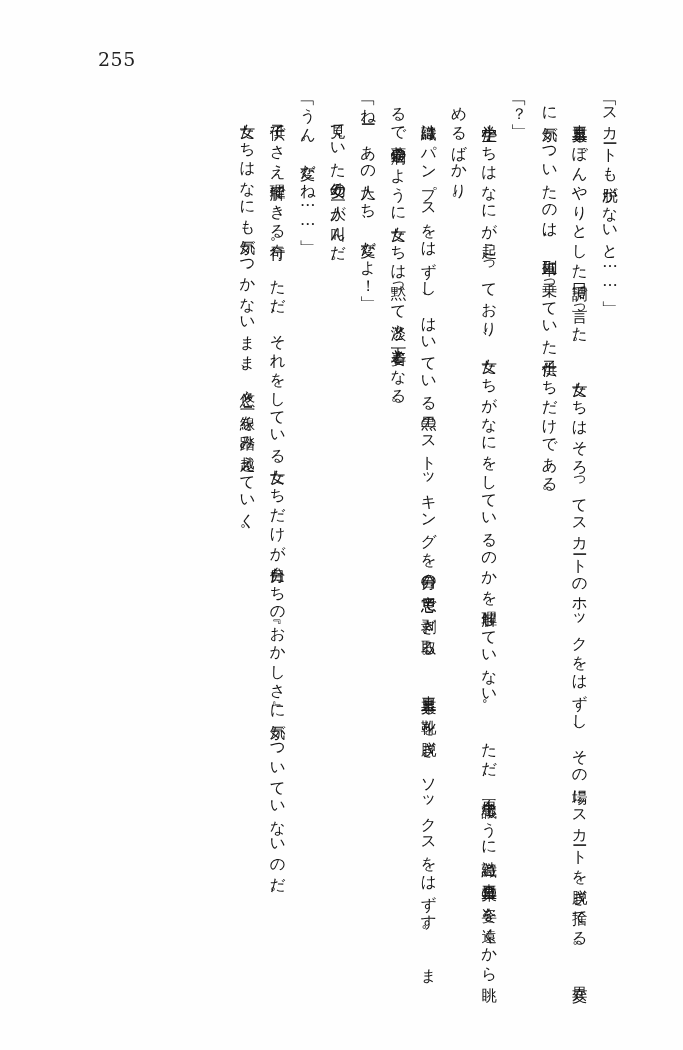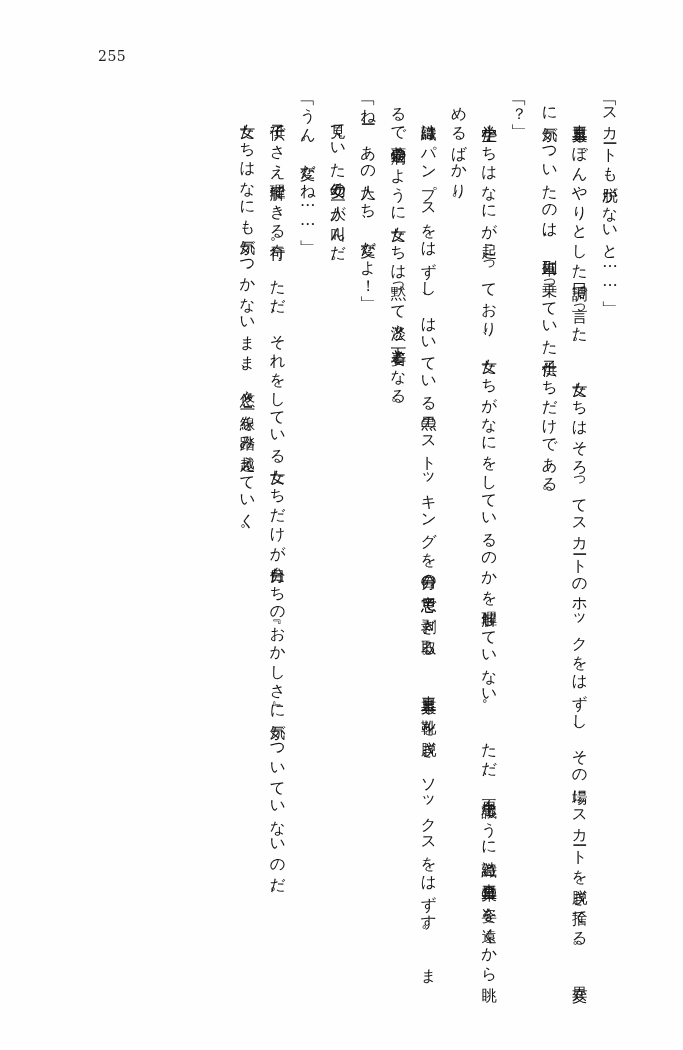--- a/index.html
+++ b/index.html
@@ -19,21 +19,21 @@
     position: relative;
     width: 683px;
     height: 1050px;
     background: #fefefe;
   }
 
   #page-number {
     position: absolute;
     top: 48px;
     left: 98px;
-    font-size: 14px;
+    font-size: 19px;
     letter-spacing: 0.5px;
     color: #222;
     font-family: "DejaVu Serif", "Liberation Serif", serif;
   }
 
   
   #body-text {
     position: absolute;
     top: 96px;
     right: 58px;

